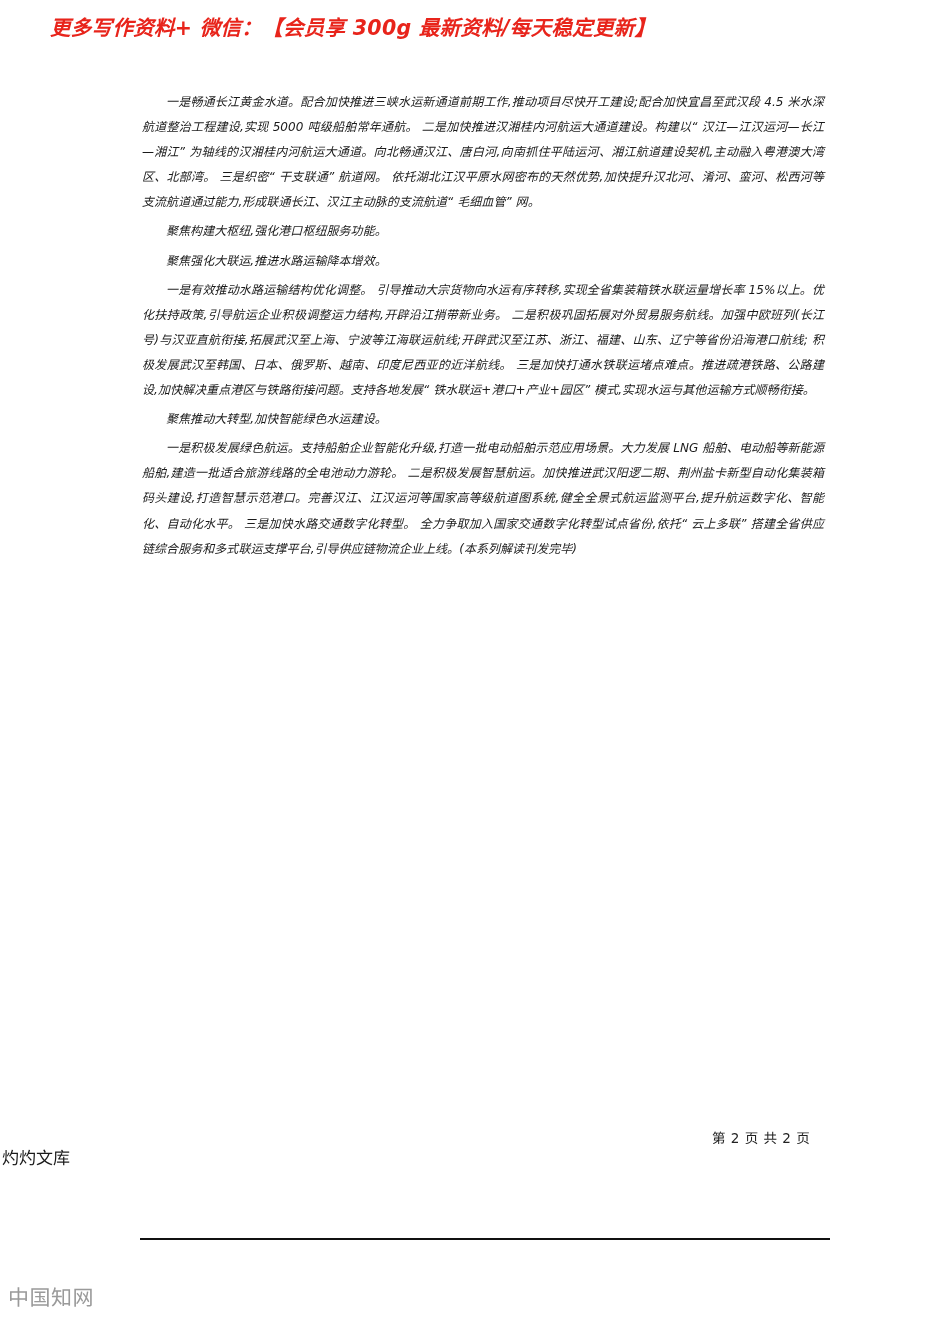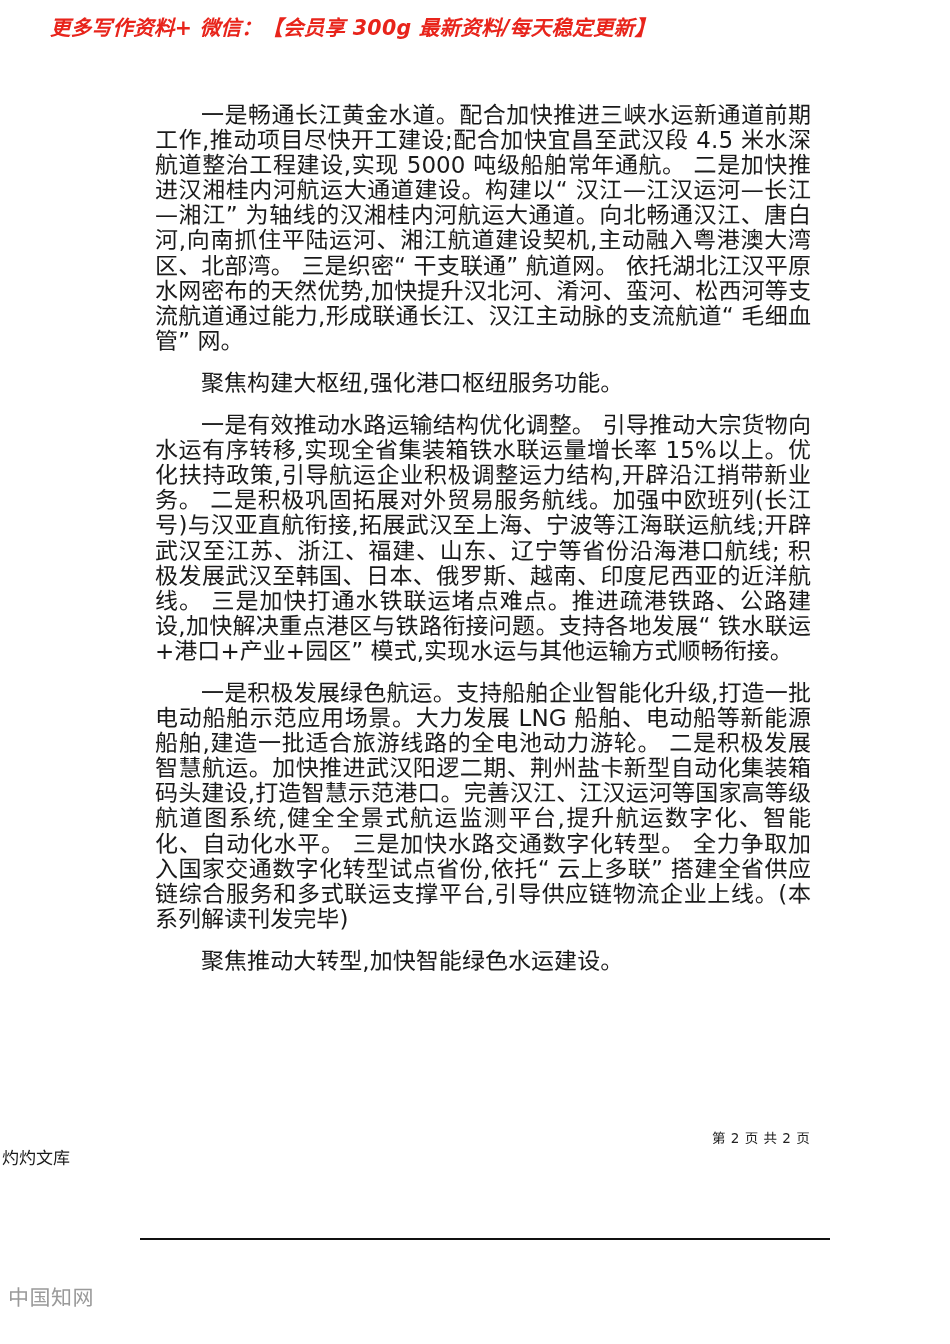--- a/index.html
+++ b/index.html
@@ -34,28 +34,29 @@
   .promo-banner .promo-seg { display: inline; }
 
   
   .doc-body {
     position: absolute;
     left: 138px;
     top: 86px;
     width: 690px;
   }
   .doc-para {
-    margin: 17px;
-    font-size: 23px;
+    margin: 4px;
+    font-size: 12px;
     line-height: 25.1px;
     text-align: justify;
     text-justify: inter-ideograph;
     text-indent: 2em;
     word-break: break-all;
     letter-spacing: 0.05px;
+    font-style: italic;
   }
 
   
   .page-number {
     position: absolute;
     left: 712px;
     top: 1129px;
     font-size: 13.5px;
     line-height: 18px;
     color: #222222;
@@ -106,23 +107,24 @@
 </head>
 <body>
 
 <div class="promo-banner">
   <span class="promo-seg">更多写作资料+ 微信：【会员享 300g 最新资料/每天稳定更新】</span>
 </div>
 
 <div class="doc-body">
   <p class="doc-para">一是畅通长江黄金水道。配合加快推进三峡水运新通道前期工作,推动项目尽快开工建设;配合加快宜昌至武汉段 4.5 米水深航道整治工程建设,实现 5000 吨级船舶常年通航。 二是加快推进汉湘桂内河航运大通道建设。构建以“ 汉江—江汉运河—长江—湘江” 为轴线的汉湘桂内河航运大通道。向北畅通汉江、唐白河,向南抓住平陆运河、湘江航道建设契机,主动融入粤港澳大湾区、北部湾。 三是织密“ 干支联通” 航道网。 依托湖北江汉平原水网密布的天然优势,加快提升汉北河、淆河、蛮河、松西河等支流航道通过能力,形成联通长江、汉江主动脉的支流航道“ 毛细血管” 网。</p>
   <p class="doc-para">聚焦构建大枢纽,强化港口枢纽服务功能。</p>
+  <p class="doc-para">聚焦强化大联运,推进水路运输降本增效。</p>
   <p class="doc-para">一是有效推动水路运输结构优化调整。 引导推动大宗货物向水运有序转移,实现全省集装箱铁水联运量增长率 15%以上。优化扶持政策,引导航运企业积极调整运力结构,开辟沿江捎带新业务。 二是积极巩固拓展对外贸易服务航线。加强中欧班列(长江号)与汉亚直航衔接,拓展武汉至上海、宁波等江海联运航线;开辟武汉至江苏、浙江、福建、山东、辽宁等省份沿海港口航线; 积极发展武汉至韩国、日本、俄罗斯、越南、印度尼西亚的近洋航线。 三是加快打通水铁联运堵点难点。推进疏港铁路、公路建设,加快解决重点港区与铁路衔接问题。支持各地发展“ 铁水联运+港口+产业+园区” 模式,实现水运与其他运输方式顺畅衔接。</p>
+  <p class="doc-para">聚焦推动大转型,加快智能绿色水运建设。</p>
   <p class="doc-para">一是积极发展绿色航运。支持船舶企业智能化升级,打造一批电动船舶示范应用场景。大力发展 LNG 船舶、电动船等新能源船舶,建造一批适合旅游线路的全电池动力游轮。 二是积极发展智慧航运。加快推进武汉阳逻二期、荆州盐卡新型自动化集装箱码头建设,打造智慧示范港口。完善汉江、江汉运河等国家高等级航道图系统,健全全景式航运监测平台,提升航运数字化、智能化、自动化水平。 三是加快水路交通数字化转型。 全力争取加入国家交通数字化转型试点省份,依托“ 云上多联” 搭建全省供应链综合服务和多式联运支撑平台,引导供应链物流企业上线。(本系列解读刊发完毕)</p>
-  <p class="doc-para">聚焦推动大转型,加快智能绿色水运建设。</p>
 </div>
 
 <div class="page-number">第 2 页 共 2 页</div>
 
 <div class="library-mark">灼灼文库</div>
 
 <div class="footer-rule"></div>
 
 <div class="cnki-footer">
   <span class="cnki-name">中国知网</span>

